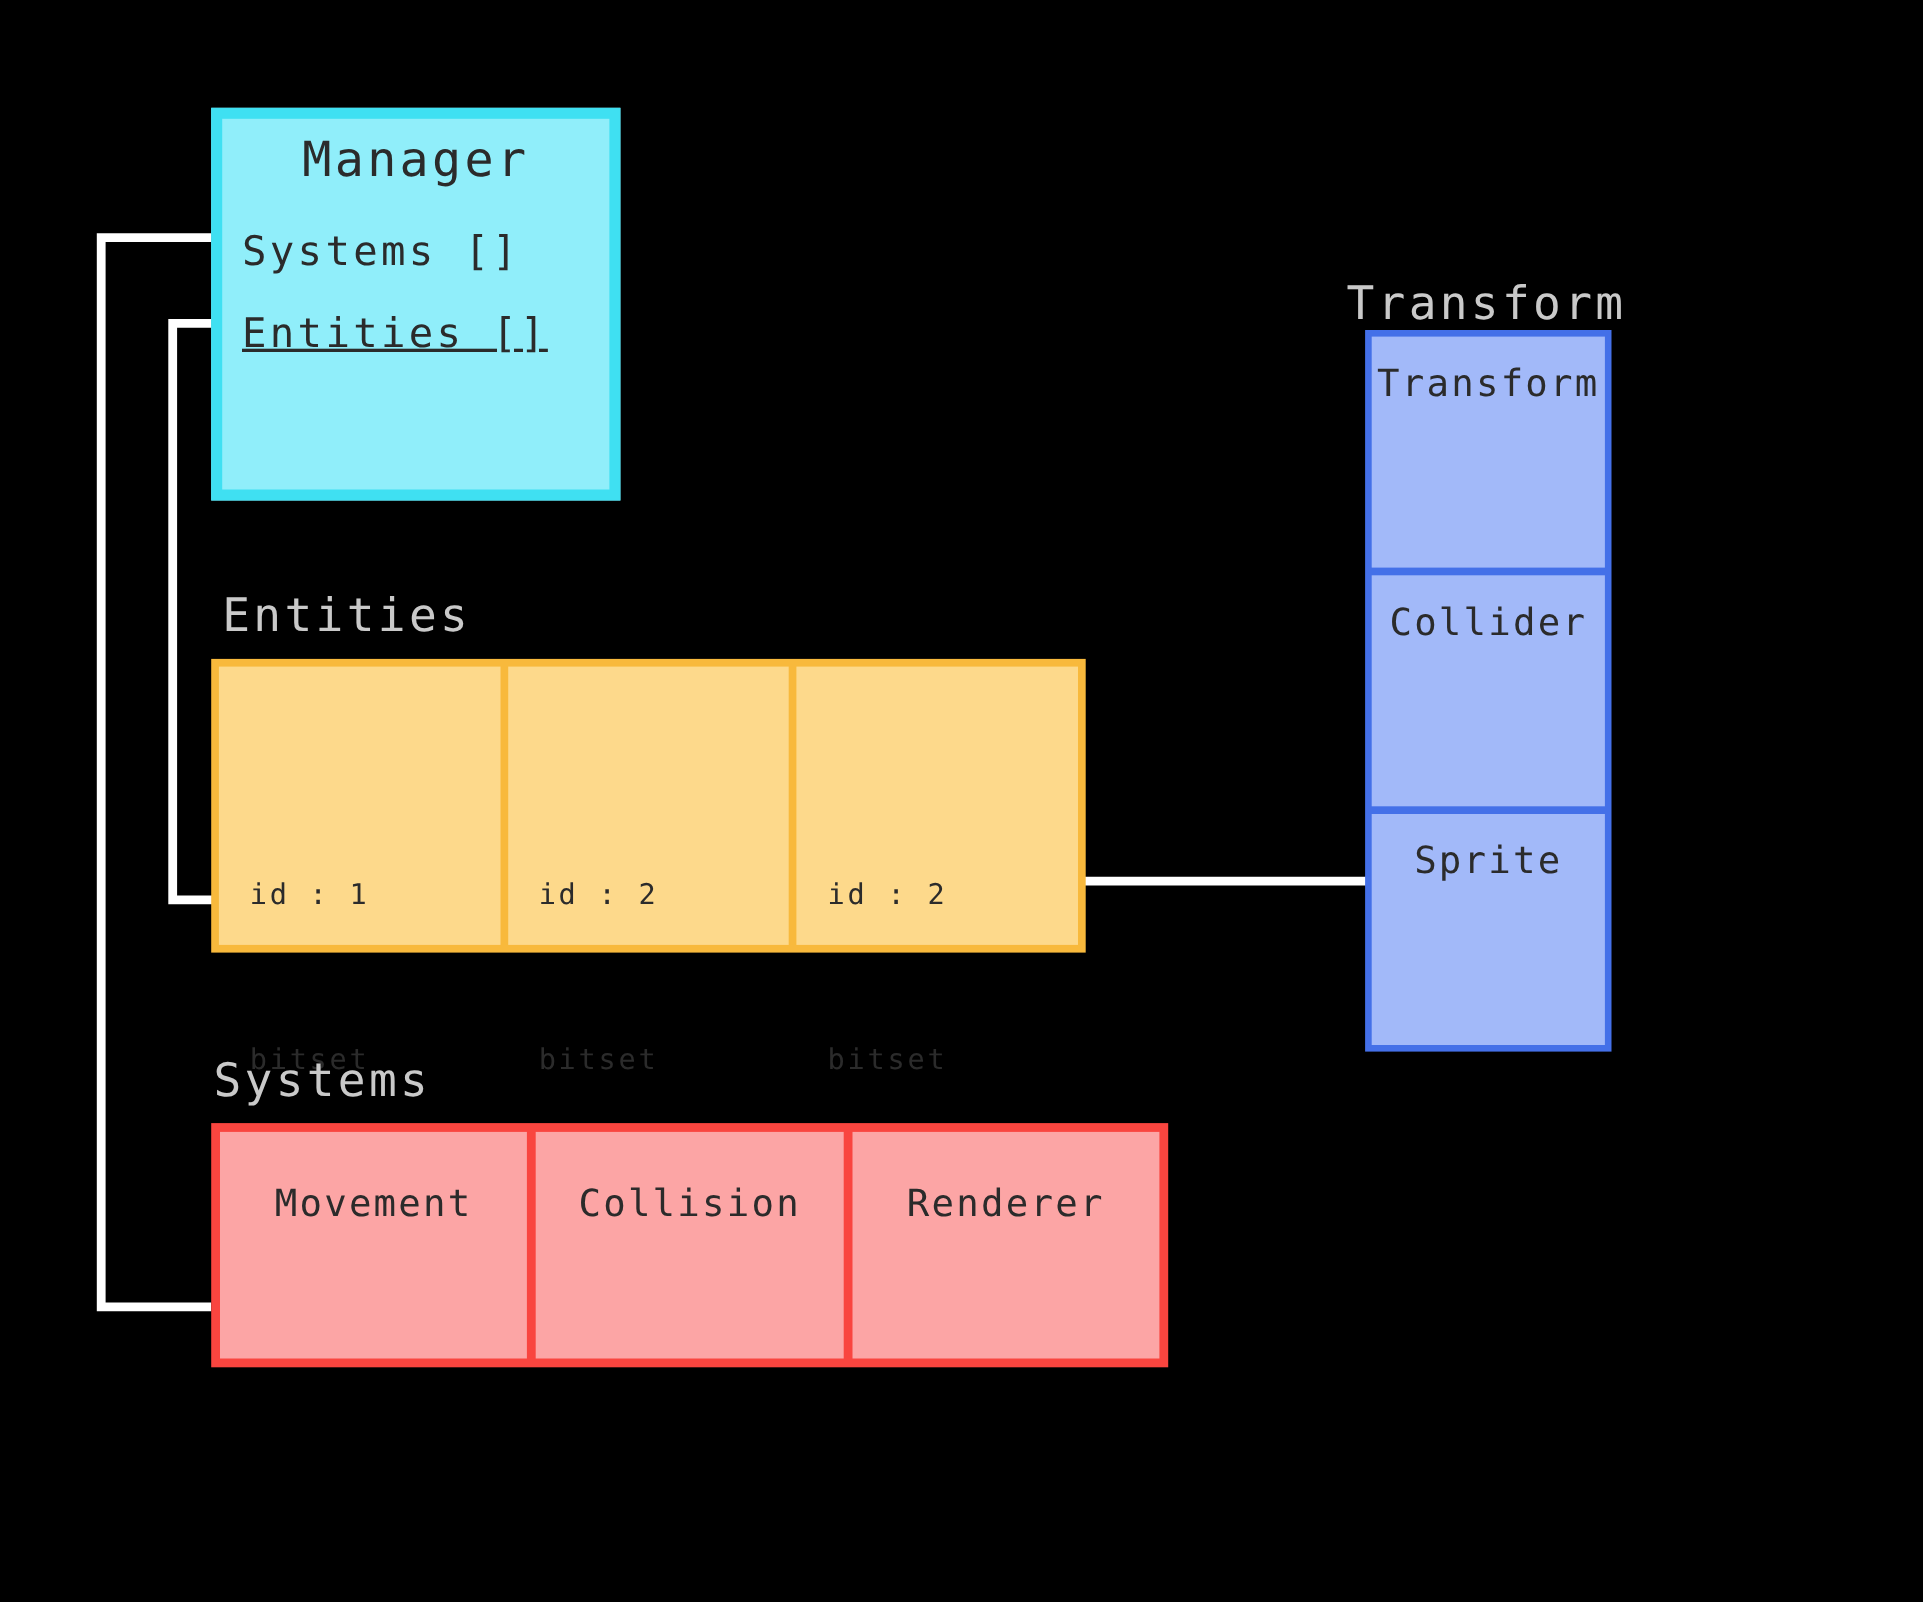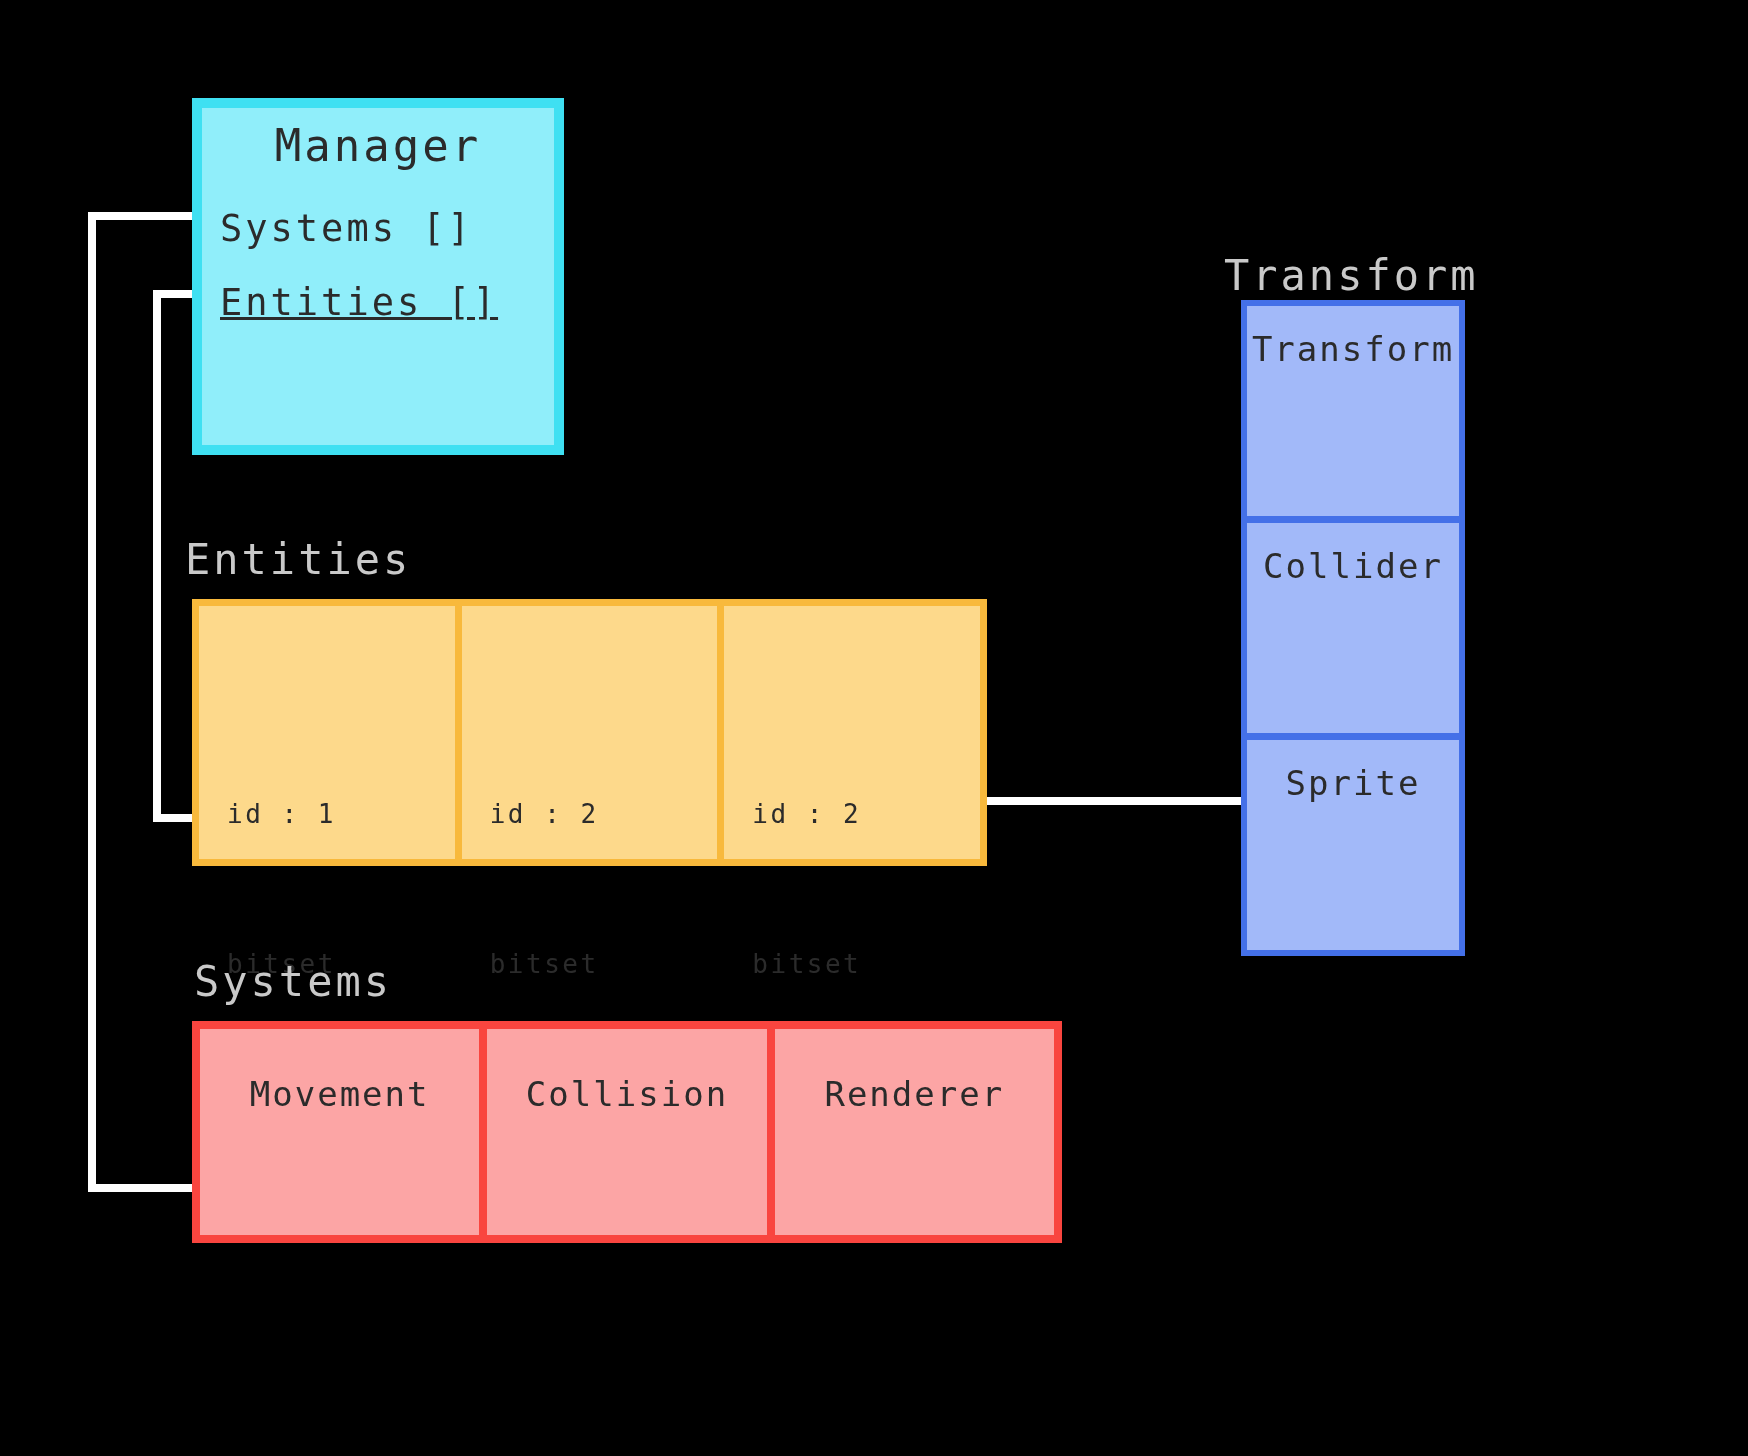--- a/index.html
+++ b/index.html
@@ -60,21 +60,21 @@
     color: #2b2b2b;
     font-size: 37px;
     letter-spacing: 3px;
     white-space: pre;
     line-height: 1;
   }
   #manager-field-0 { top: 102px; }
   #manager-field-1 { top: 176px; text-decoration: underline; }
 
   
-  #entities-label { left: 185px; top: 503px; text-align: center; }
+  #entities-label { left: 202px; top: 503px; text-align: center; }
   #entities-row {
     position: absolute;
     left: 192px;
     top: 563px;
     width: 795px;
     height: 267px;
     background: #F8B93C;
     box-sizing: border-box;
     display: flex;
     padding: 7px;

